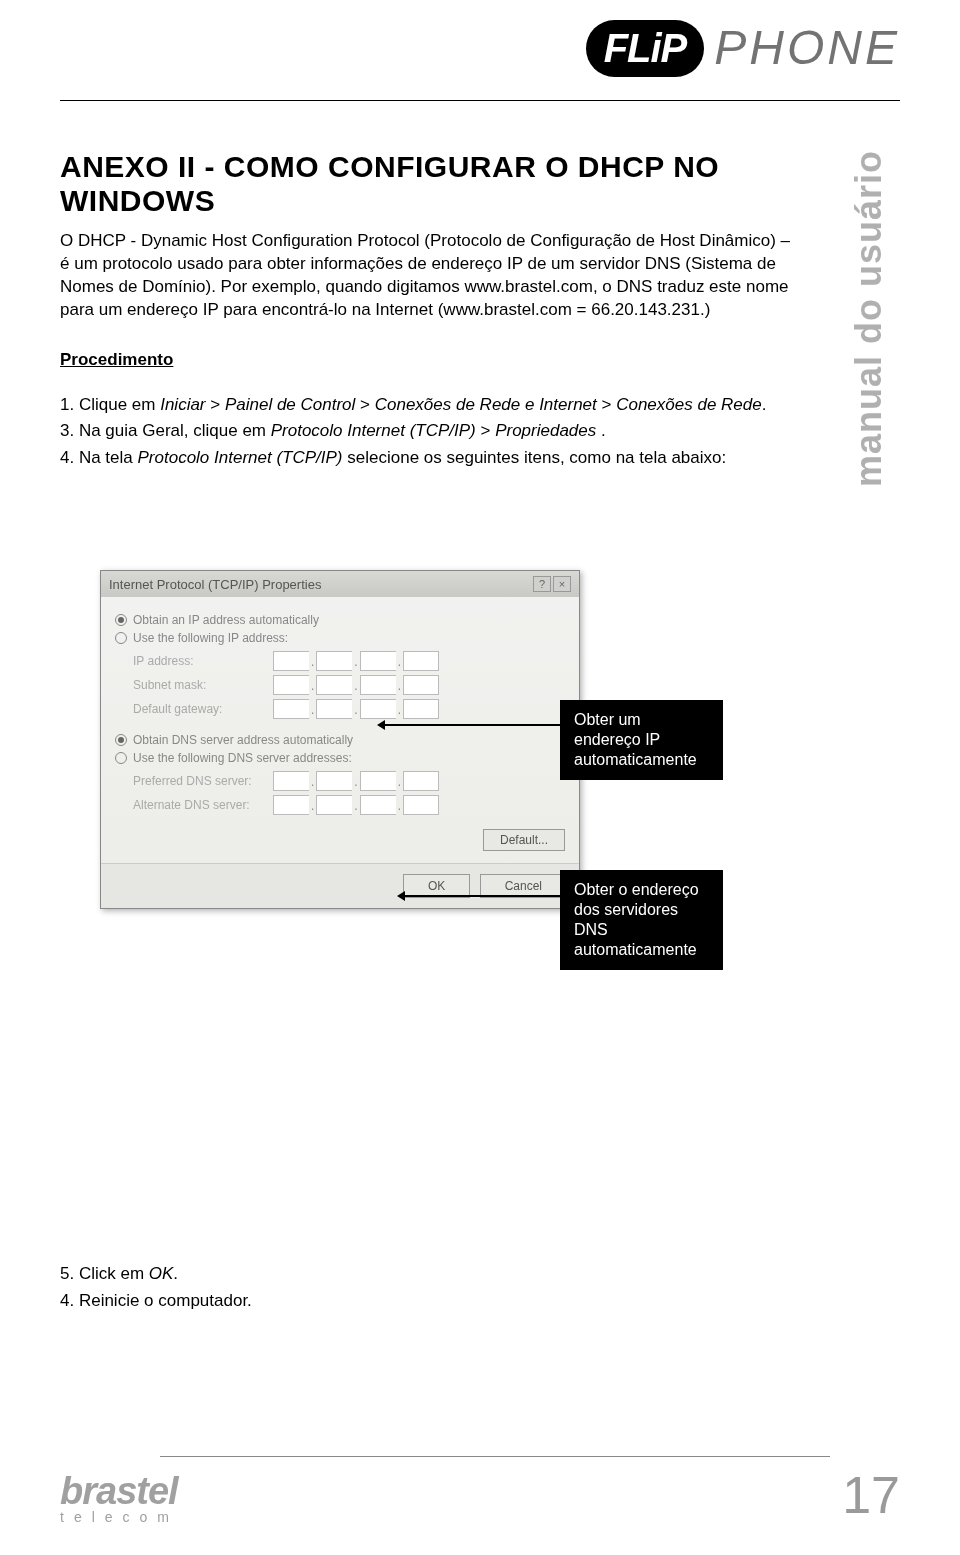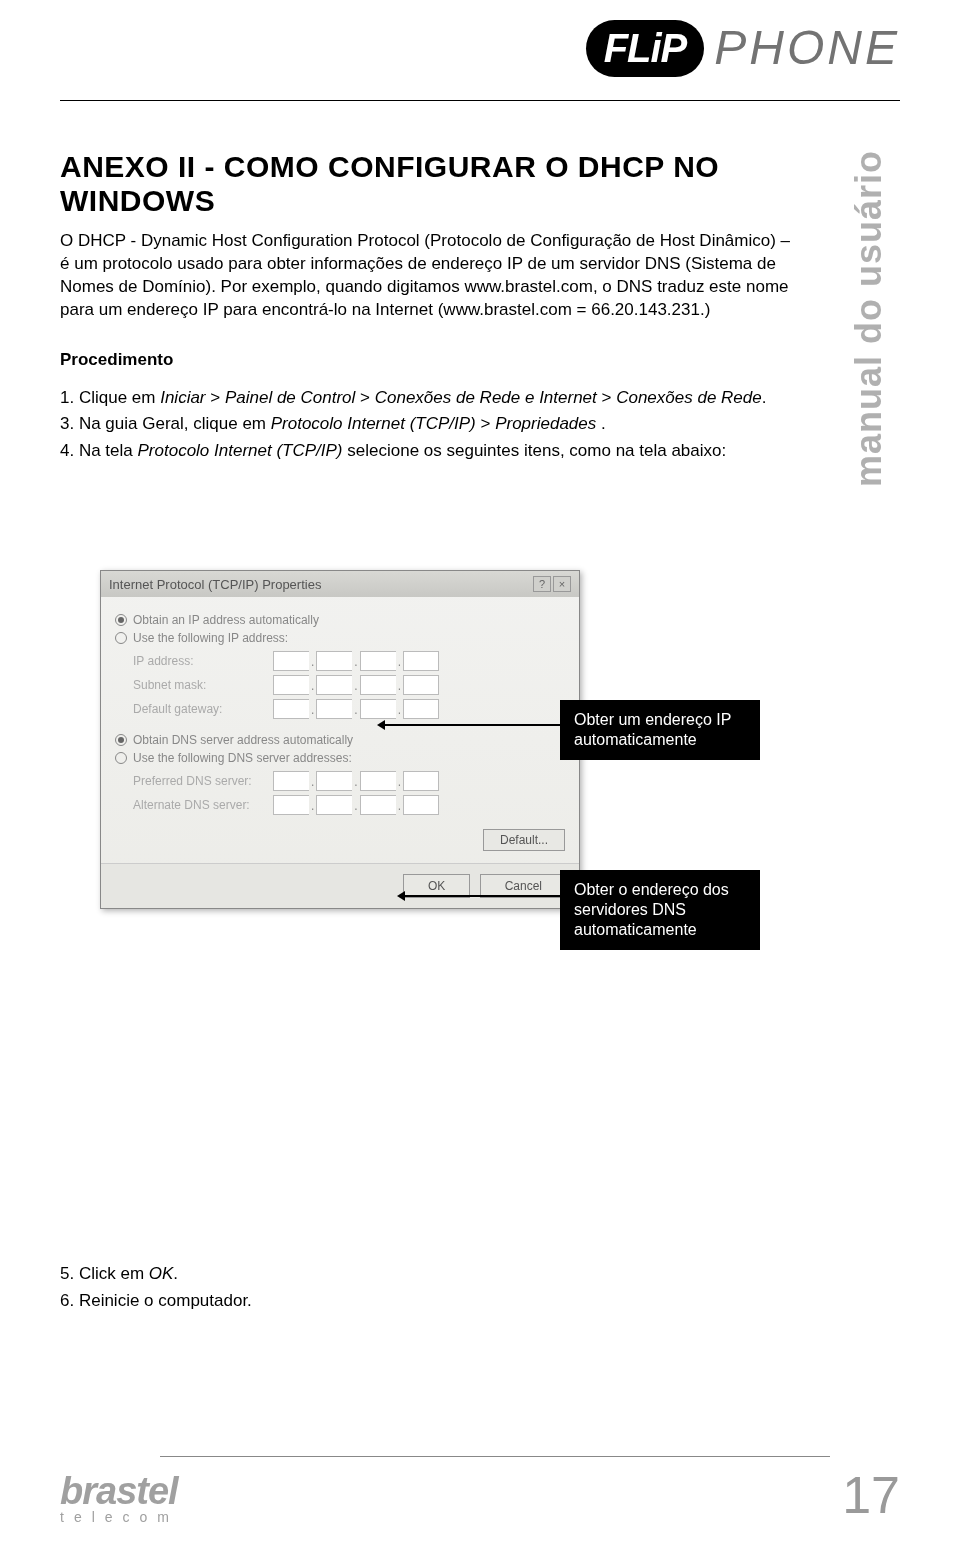--- a/index.html
+++ b/index.html
@@ -59,21 +59,22 @@
     font-family: Liberation Sans, sans-serif;
   }
   .intro {
     font-size: 17px;
     line-height: 1.35;
     margin-bottom: 28px;
   }
   .proc-head {
     font-weight: bold;
     font-size: 17px;
-    margin-bottom: 16px;
+    margin-bottom: 23px;
+    text-decoration: underline;
   }
   .steps {
     font-size: 17px;
     line-height: 1.45;
   }
   .steps .step { margin-bottom: 2px; }
   .steps em { font-style: italic; }
   .side-label {
     position: absolute;
     top: 150px;
@@ -163,21 +164,21 @@
     background: #e6e6e2;
   }
   .dialog-footer .btn { margin-left: 6px; padding: 4px 24px; }
   .callout {
     position: absolute;
     background: #000;
     color: #fff;
     padding: 10px 14px;
     font-size: 16px;
     line-height: 1.25;
-    width: 200px;
+    width: 163px;
   }
   .callout-1 { top: 700px; left: 560px; }
   .callout-2 { top: 870px; left: 560px; }
   .arrow-line {
     position: absolute;
     height: 2px;
     background: #000;
   }
   .arrow-line::before {
     content:'';
@@ -366,21 +367,21 @@
 <div class="arrow-line arrow-1"></div>
 <div class="callout callout-1">Obter um endereço IP automaticamente</div>
 
 <div class="arrow-line arrow-2"></div>
 <div class="callout callout-2">Obter o endereço dos servidores DNS automaticamente</div>
 
 <div class="footer-steps">
   <div>
     <span>5. Click em </span><em>OK</em><span>.</span>
   </div>
-  <div>6. Reinicie o computador.</div>
+  <div>4. Reinicie o computador.</div>
 </div>
 
 <div class="page-num-line"></div>
 
 <div class="brastel-logo">
   <div class="name">brastel</div>
   <div class="sub">telecom</div>
 </div>
 
 <div class="page-num">17</div>

